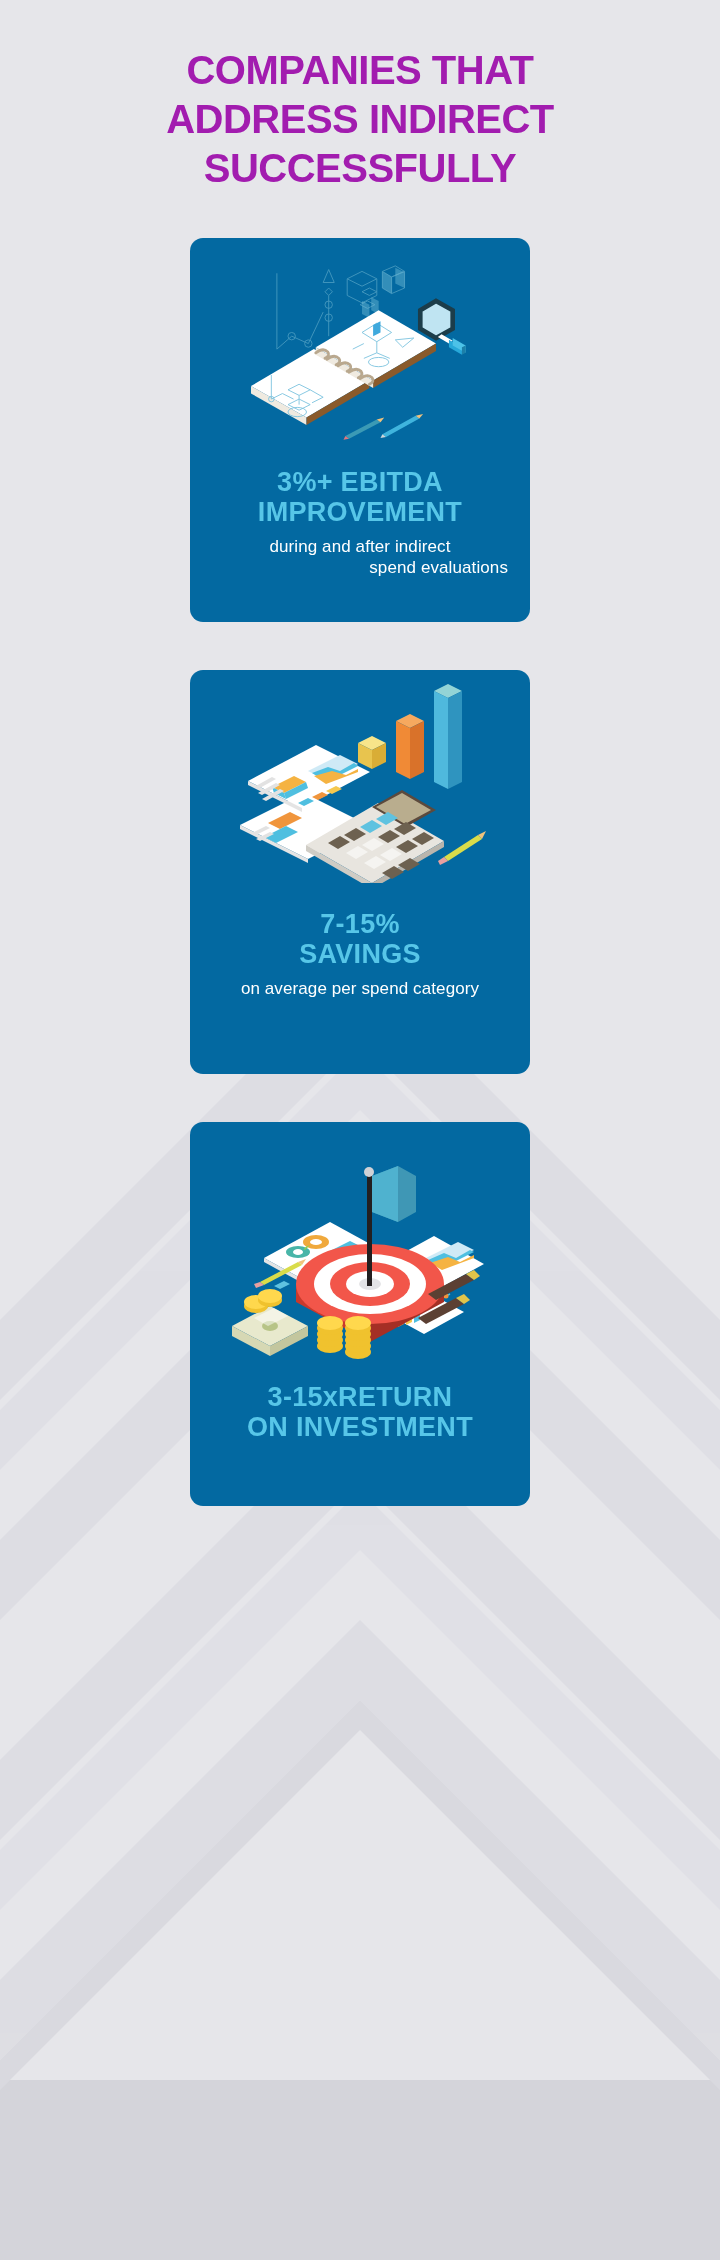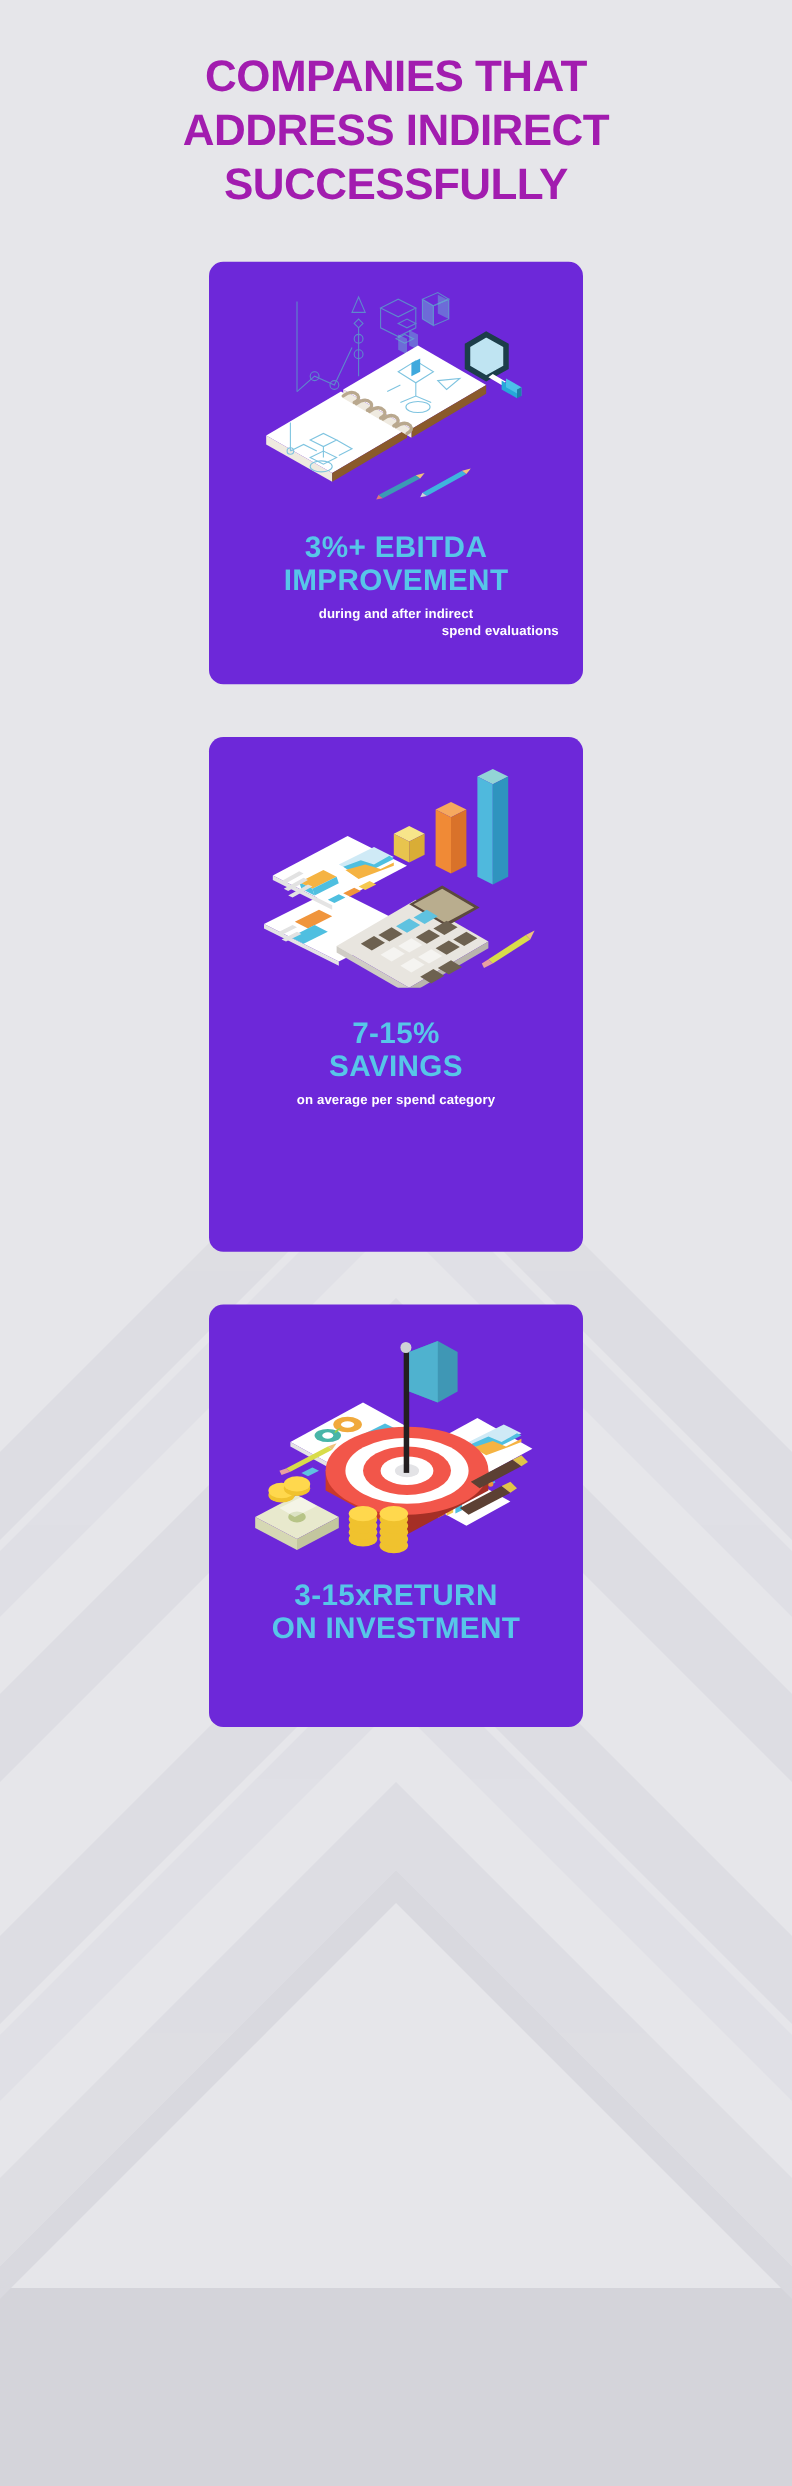--- a/index.html
+++ b/index.html
@@ -23,55 +23,55 @@
     letter-spacing:-0.5px;
     font-stretch:condensed;
     text-transform:uppercase;
   }
   #headline .hl{display:block;white-space:nowrap;}
   
   #cards{position:relative;z-index:2;margin-top:44px;}
   .card{
     position:relative;
     width:340px;margin:0 auto 48px auto;
-    background:#6d28d9;
+    background:#0369a1;
     border-radius:13px;
     box-sizing:border-box;
     padding:18px 22px 26px 22px;
     display:flex;flex-direction:column;align-items:center;
   }
   .card:last-child{margin-bottom:0;}
   .illo{width:300px;display:block;margin:0 auto;}
   .card-text{width:100%;text-align:center;margin-top:4px;}
   .stat{
     color:#57c6e8;
     font-weight:bold;
     font-size:27px;
     line-height:1.12;
     letter-spacing:.3px;
     margin:0;
   }
   .stat .l2{display:block;}
   .desc{
     color:#ffffff;
-    font-weight:bold;
-    font-size:12px;
+    font-weight:normal;
+    font-size:17px;
     line-height:1.25;
     margin-top:9px;
     letter-spacing:.1px;
   }
   .desc .l2{display:block;text-align:right;}
   
   #card-1{height:384px;padding-top:14px;}
   #card-1 .illo{margin-top:12px;}
   #card-1 .card-text{margin-top:18px;}
-  #card-2{height:468px;padding-top:18px;}
+  #card-2{height:404px;padding-top:3px;}
   #card-2 .illo{margin-top:10px;}
   #card-2 .card-text{margin-top:26px;}
-  #card-3{height:384px;padding-top:11px;}
+  #card-3{height:384px;padding-top:22px;}
   #card-3 .illo{margin-top:16px;}
   #card-3 .card-text{margin-top:22px;}
 </style>
 </head>
 <body>
 
 <svg id="bg-pattern" width="720" height="2260" viewBox="0 0 720 2260" xmlns="http://www.w3.org/2000/svg">
   <rect x="0" y="0" width="720" height="2260" fill="#e6e6ea"></rect>
   <g fill="#dcdce2" opacity="0.85">
     <path d="M360 960 L720 1320 L720 1400 L360 1040 L0 1400 L0 1320 Z"></path>

